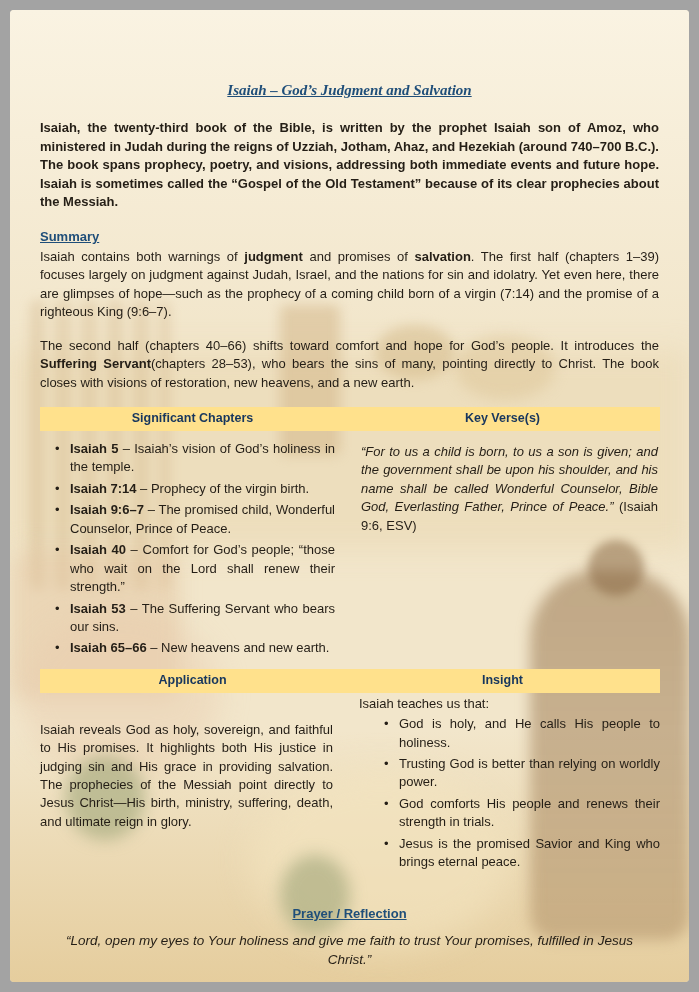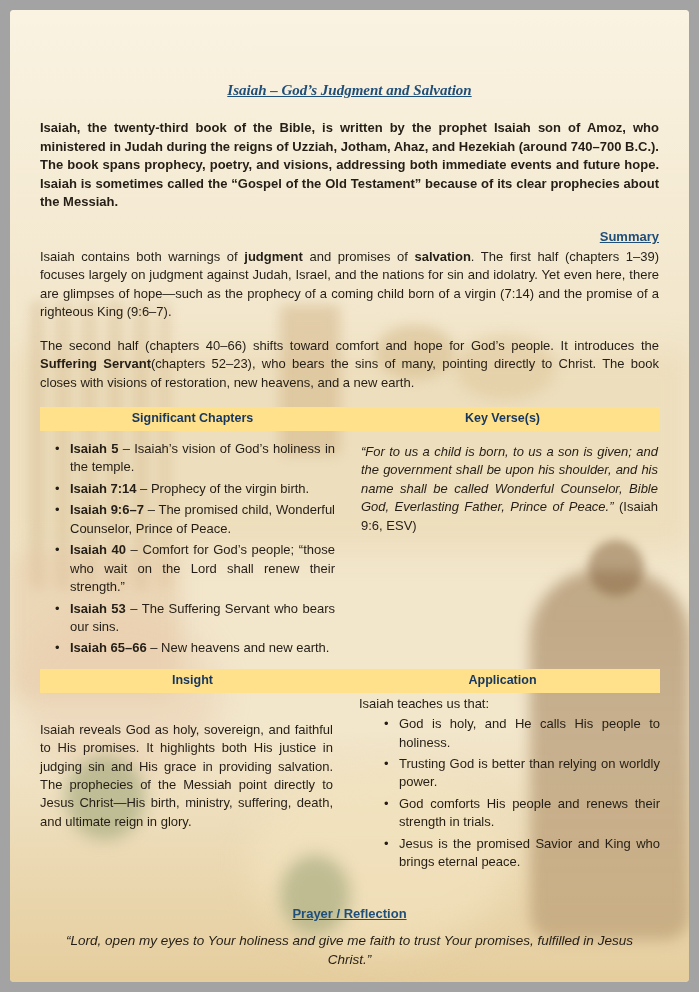--- a/index.html
+++ b/index.html
@@ -23,21 +23,21 @@
   .plant-1{left:55px;top:745px;width:80px;height:85px;background:rgba(143,156,107,.5);border-radius:50%;filter:blur(8px);}
   .plant-2{left:270px;top:845px;width:70px;height:80px;background:rgba(133,146,99,.45);border-radius:50%;filter:blur(8px);}
   .pink-wash{left:10px;top:600px;width:200px;height:170px;background:rgba(233,203,173,.4);border-radius:50%;filter:blur(14px);}
   .path-light{left:240px;top:760px;width:260px;height:180px;background:rgba(244,228,192,.6);border-radius:50%;filter:blur(16px);}
   
   .content{position:absolute;left:40px;right:40px;top:80px;z-index:2;color:#241E16;
            font-size:13px;line-height:1.42;text-align:justify;}
   .title{margin:0 0 18px;text-align:center;font-family:"Liberation Serif", serif;font-style:italic;
          font-weight:700;font-size:15px;color:#1F4E79;text-decoration:underline;}
   .intro{margin:0 0 16px;font-weight:700;}
-  .sec-heading{margin:0 0 2px;font-size:13px;font-weight:700;color:#1F4E79;text-decoration:underline;text-align:right;}
+  .sec-heading{margin:0 0 2px;font-size:13px;font-weight:700;color:#1F4E79;text-decoration:underline;text-align:left;}
   .para{margin:0 0 15px;}
   .tbl{display:grid;grid-template-columns:305px 315px;margin-top:6px;}
   .tbl-header{background:#FFE18C;color:#17365D;font-weight:700;font-size:12.5px;text-align:center;padding:3px 0;}
   .cell{min-height:10px;}
   .cell-chapters{padding:9px 10px 2px 4px;}
   .cell-verses{padding:12px 2px 2px 16px;}
   .bullets{margin:0;padding:0 0 0 26px;list-style:none;}
   .bullets li{position:relative;margin:0 0 3px;}
   .bullets li::before{content:"\2022";position:absolute;left:-15px;top:0;}
   .verse{margin:0 0 14px;}
@@ -73,21 +73,21 @@
   </div>
 
   <div class="content">
 
     <h1 class="title">Isaiah – God’s Judgment and Salvation</h1>
 
     <p class="intro"><span style="font-weight: 700;">Isaiah, the twenty-third book of the Bible, is written by the prophet Isaiah son of Amoz, who ministered in Judah during the reigns of Uzziah, Jotham, Ahaz, and Hezekiah (around 740–700 B.C.). The book spans prophecy, poetry, and visions, addressing both immediate events and future hope. Isaiah is sometimes called the “Gospel of the Old Testament” because of its clear prophecies about the Messiah.</span></p>
 
     <h2 class="sec-heading">Summary</h2>
     <p class="para"><span>Isaiah contains both warnings of </span><span style="font-weight: 700;">judgment</span><span> and promises of </span><span style="font-weight: 700;">salvation</span><span>. The first half (chapters 1–39) focuses largely on judgment against Judah, Israel, and the nations for sin and idolatry. Yet even here, there are glimpses of hope—such as the prophecy of a coming child born of a virgin (7:14) and the promise of a righteous King (9:6–7).</span></p>
-    <p class="para"><span>The second half (chapters 40–66) shifts toward comfort and hope for God’s people. It introduces the </span><span style="font-weight: 700;">Suffering Servant</span><span>(chapters 52–23), who bears the sins of many, pointing directly to Christ. The book closes with visions of restoration, new heavens, and a new earth.</span></p>
+    <p class="para"><span>The second half (chapters 40–66) shifts toward comfort and hope for God’s people. It introduces the </span><span style="font-weight: 700;">Suffering Servant</span><span>(chapters 28–53), who bears the sins of many, pointing directly to Christ. The book closes with visions of restoration, new heavens, and a new earth.</span></p>
 
     <div class="tbl">
       <div class="tbl-header">Significant Chapters</div>
       <div class="tbl-header">Key Verse(s)</div>
 
       <div class="cell cell-chapters">
         <ul class="bullets">
           <li><span style="font-weight: 700;">Isaiah 5</span><span> – Isaiah’s vision of God’s holiness in the temple.</span></li>
           <li><span style="font-weight: 700;">Isaiah 7:14</span><span> – Prophecy of the virgin birth.</span></li>
           <li><span style="font-weight: 700;">Isaiah 9:6–7</span><span> – The promised child, Wonderful Counselor, Prince of Peace.</span></li>
@@ -96,22 +96,22 @@
           <li><span style="font-weight: 700;">Isaiah 65–66</span><span> – New heavens and new earth.</span></li>
         </ul>
       </div>
 
       <div class="cell cell-verses">
         <p class="verse"><span style="font-style: italic;">“For to us a child is born, to us a son is given; and the government shall be upon his shoulder, and his name shall be called Wonderful Counselor, Bible God, Everlasting Father, Prince of Peace.”</span><span> (Isaiah 9:6, ESV)</span></p>
       </div>
     </div>
 
     <div class="tbl">
+      <div class="tbl-header">Application</div>
       <div class="tbl-header">Insight</div>
-      <div class="tbl-header">Application</div>
 
       <div class="cell cell-insight">
         <p class="para"><span>Isaiah reveals God as holy, sovereign, and faithful to His promises. It highlights both His justice in judging sin and His grace in providing salvation. The prophecies of the Messiah point directly to </span><span style="font-weight: 400;">Jesus Christ</span><span>—His birth, ministry, suffering, death, and ultimate reign in glory.</span></p>
       </div>
 
       <div class="cell cell-application">
         <p class="app-intro">Isaiah teaches us that:</p>
         <ul class="app-bullets">
           <li>God is holy, and He calls His people to holiness.</li>
           <li>Trusting God is better than relying on worldly power.</li>

